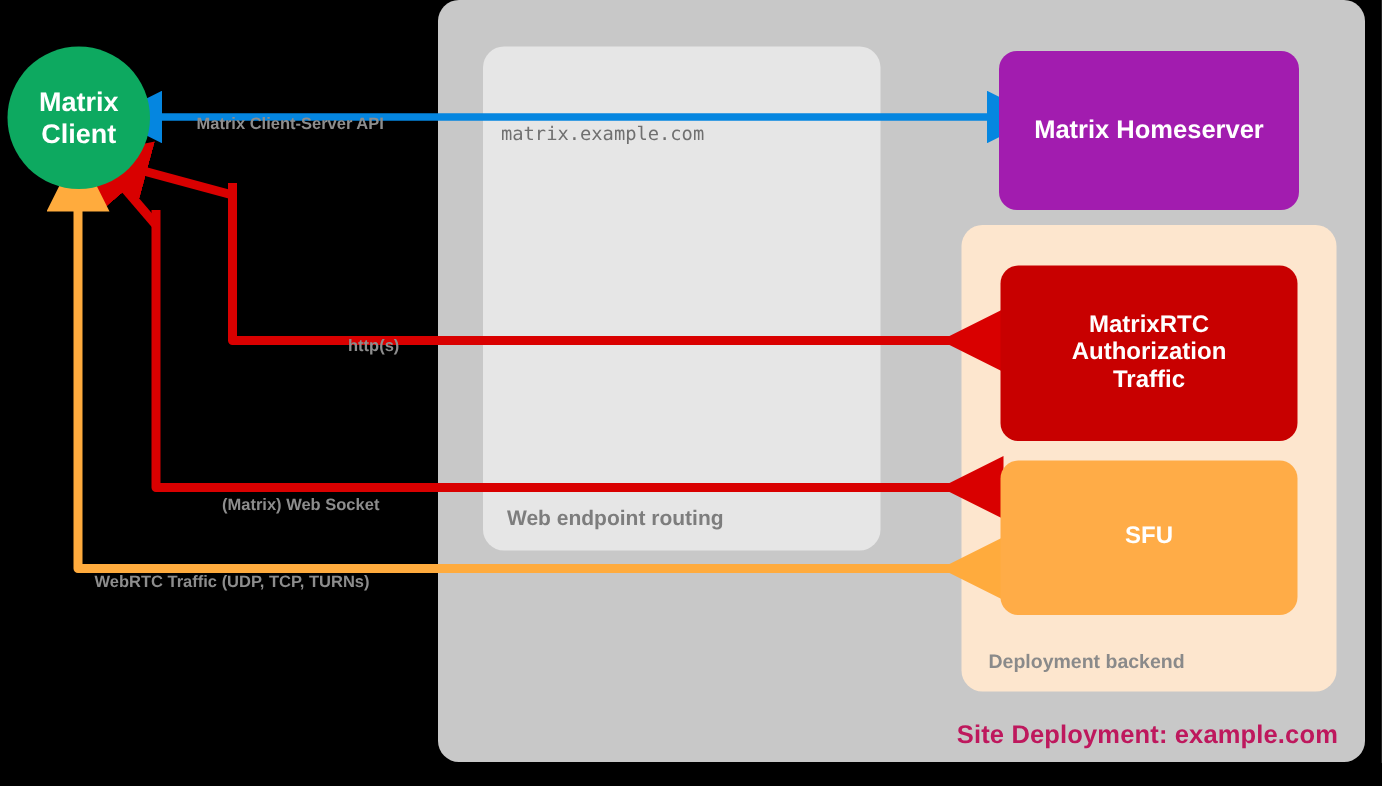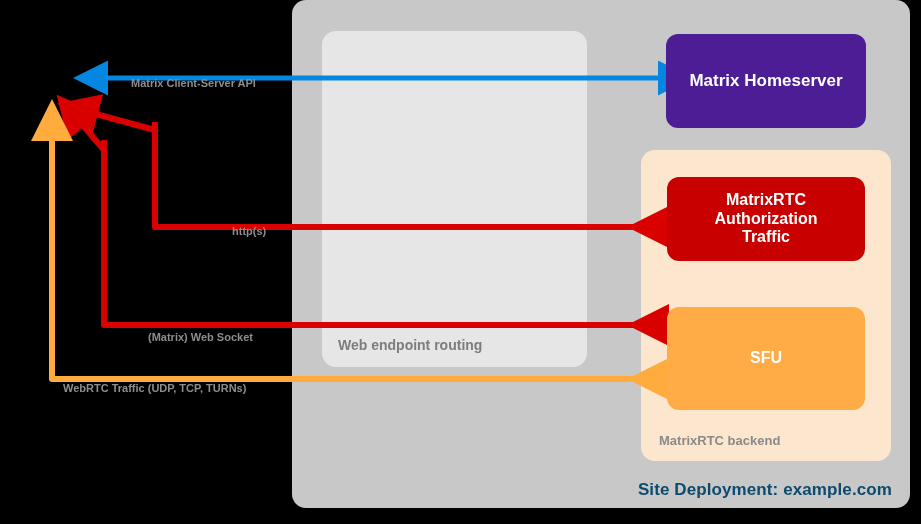--- a/index.html
+++ b/index.html
@@ -10,21 +10,21 @@
     overflow:hidden;
     font-family:"Liberation Sans", sans-serif;
   }
   
   .site-deploy{
     position:absolute; left:292px; top:0px; width:618px; height:508px;
     background:#c8c8c8; border-radius:14px;
   }
   .site-deploy-label{
     position:absolute; right:18px; bottom:8px;
-    color:#0c4a6e; font-size:17px; font-weight:bold; letter-spacing:.1px;
+    color:#be185d; font-size:17px; font-weight:bold; letter-spacing:.1px;
     white-space:nowrap;
   }
   .web-routing{
     position:absolute; left:322px; top:31px; width:265px; height:336px;
     background:#e6e6e6; border-radius:14px;
   }
   .web-routing-label{
     position:absolute; left:16px; bottom:14px;
     color:#7d7d7d; font-size:14px; font-weight:bold; white-space:nowrap;
   }
@@ -40,25 +40,25 @@
   
   .node{
     position:absolute; display:flex; align-items:center; justify-content:center;
     text-align:center; color:#fff; font-weight:bold; line-height:1.15;
   }
   .client-circle{
     left:5px; top:31px; width:95px; height:95px;
     border-radius:50%; background:#0da960; font-size:18px;
   }
   .homeserver{
-    left:666px; top:34px; width:200px; height:94px;
-    border-radius:12px; background:#4c1d95; font-size:17px;
+    left:666px; top:34px; width:200px; height:106px;
+    border-radius:12px; background:#a21caf; font-size:17px;
   }
   .auth-service{
-    left:667px; top:177px; width:198px; height:84px;
+    left:667px; top:177px; width:198px; height:117px;
     border-radius:12px; background:#c80000; font-size:16px;
   }
   .sfu{
     left:667px; top:307px; width:198px; height:103px;
     border-radius:12px; background:#ffac47; font-size:16px;
   }
 
   
   svg.wires{position:absolute;left:0;top:0;width:921px;height:524px;overflow:visible;}
 
@@ -80,21 +80,21 @@
 
   <div class="site-deploy">
     <div class="site-deploy-label">Site Deployment: example.com</div>
   </div>
 
   <div class="web-routing">
     <div class="web-routing-label">Web endpoint routing</div>
   </div>
 
   <div class="rtc-backend">
-    <div class="rtc-backend-label">MatrixRTC backend</div>
+    <div class="rtc-backend-label">Deployment backend</div>
   </div>
 
   <svg class="wires" viewBox="0 0 921 524" xmlns="http://www.w3.org/2000/svg">
     <defs>
       <marker id="ah-blue-l" markerWidth="7" markerHeight="7" refX="6.2" refY="3.5" orient="auto" markerUnits="strokeWidth">
         <path d="M7,0 L7,7 L0,3.5 z" fill="#0586e0"></path>
       </marker>
       <marker id="ah-blue-r" markerWidth="7" markerHeight="7" refX="0.8" refY="3.5" orient="auto" markerUnits="strokeWidth">
         <path d="M0,0 L0,7 L7,3.5 z" fill="#0586e0"></path>
       </marker>
@@ -110,20 +110,26 @@
 
     <path d="M663,227 L155,227 L155,122" stroke="#d90000" stroke-width="6" fill="none" stroke-linecap="butt" stroke-linejoin="round" marker-start="url(#ah-red)"></path>
     <path d="M155,130 L92,113" stroke="#d90000" stroke-width="6" fill="none" marker-end="url(#ah-red)" transform="rotate(0)"></path>
 
     <path d="M663,325 L104,325 L104,140" stroke="#d90000" stroke-width="6" fill="none" stroke-linecap="butt" stroke-linejoin="round" marker-start="url(#ah-red)"></path>
     <path d="M104,150 L80,122" stroke="#d90000" stroke-width="6" fill="none" marker-end="url(#ah-red)"></path>
 
     <path d="M663,379 L52,379 L52,135" stroke="#ffab3d" stroke-width="6" fill="none" stroke-linecap="butt" stroke-linejoin="round" marker-start="url(#ah-orange)" marker-end="url(#ah-orange)"></path>
   </svg>
 
+  <div class="node client-circle">
+    <span>
+      <span>Matrix</span><br>
+      <span>Client</span>
+    </span>
+  </div>
 
   <div class="node homeserver">
     <span>Matrix Homeserver</span>
   </div>
 
   <div class="node auth-service">
     <span>
       <span>MatrixRTC</span><br>
       <span>Authorization</span><br>
       <span>Traffic</span>
@@ -132,14 +138,15 @@
 
   <div class="node sfu">
     <span>SFU</span>
   </div>
 
   <div class="lbl cs-api">Matrix Client-Server API</div>
   <div class="lbl https">http(s)</div>
   <div class="lbl websock">(Matrix) Web Socket</div>
   <div class="lbl webrtc">WebRTC Traffic (UDP, TCP, TURNs)</div>
 
+  <div class="lbl mono m-matrix">matrix.example.com</div>
 
 </div>
 
 </body></html>

